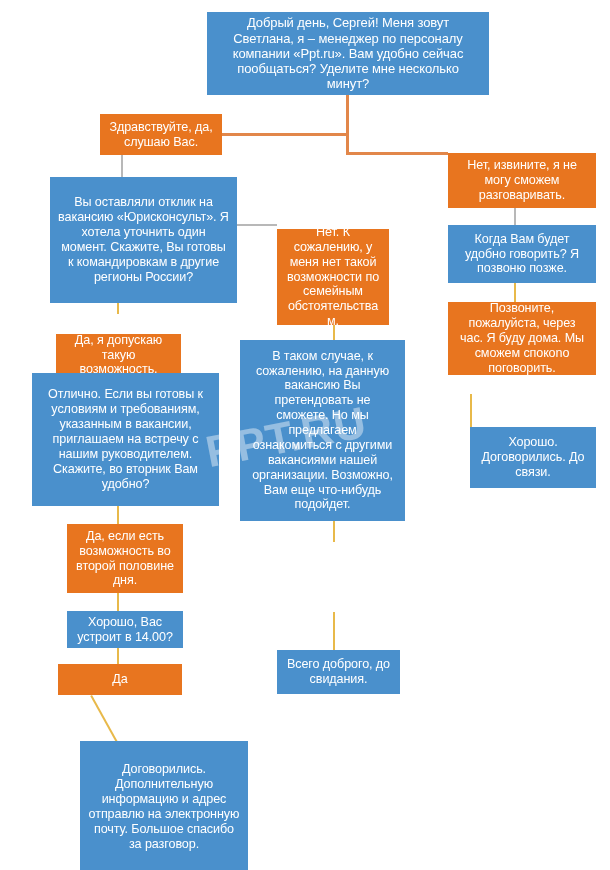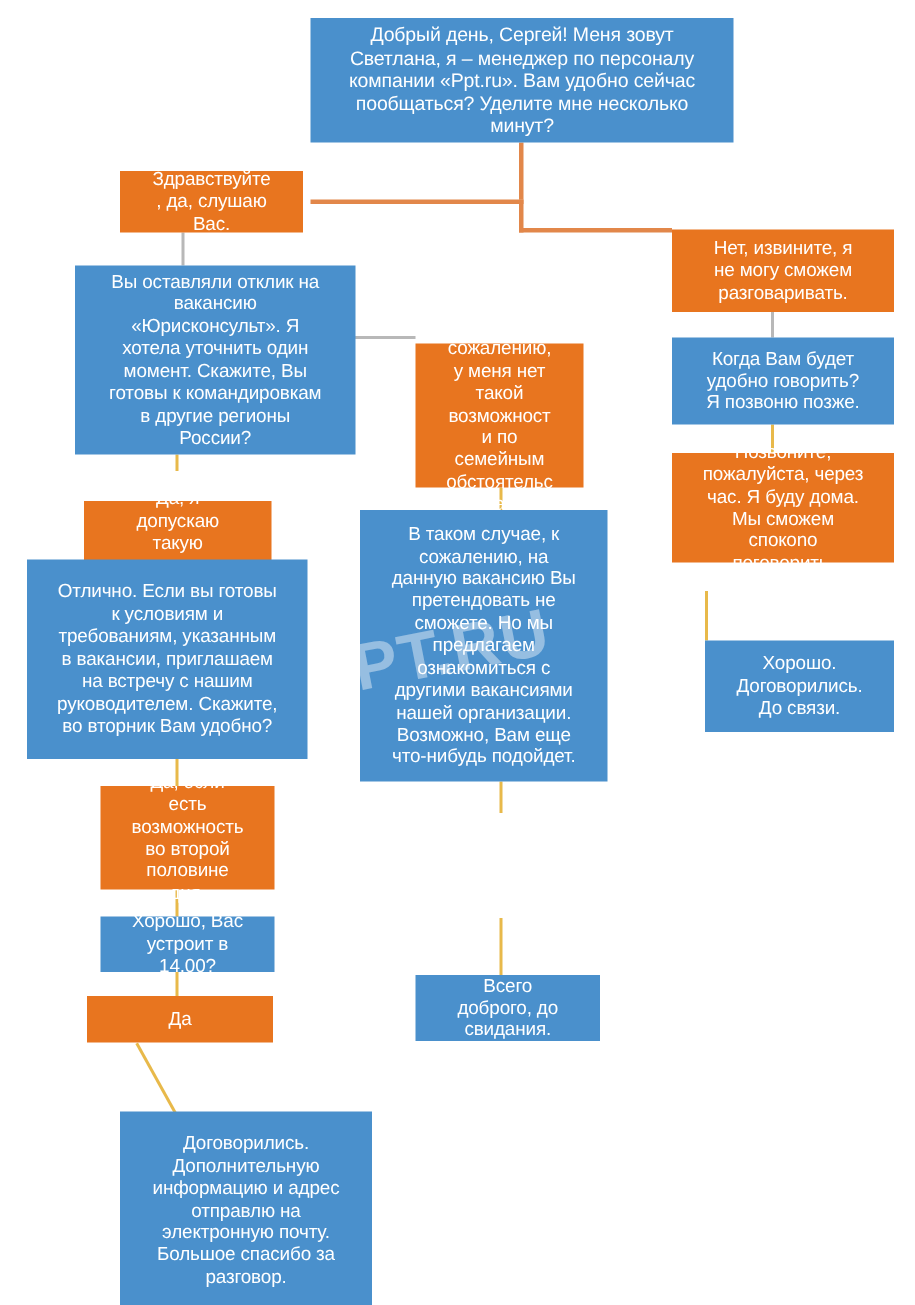--- a/index.html
+++ b/index.html
@@ -35,21 +35,21 @@
   
   .node {
     position: absolute;
     box-sizing: border-box;
     color: #ffffff;
     text-align: center;
     line-height: 1.18;
     display: flex;
     align-items: center;
     justify-content: center;
-    padding: 3px 20px;
+    padding: 3px 8px;
     letter-spacing: -0.1px;
     word-break: break-word;
   }
   .blue  { background: #4a90cc; }
   .orange{ background: #e8751f; }
 
   .fs13 { font-size: 13px; }
   .fs125 { font-size: 12.6px; }
 
   
@@ -102,35 +102,35 @@
   <div class="conn gold" style="left:333px; top:612px; width:2px; height:38px;"></div>
 
   <div class="conn gray" style="left:514px; top:208px; width:2px; height:17px;"></div>
 
   <div class="conn gold" style="left:514px; top:283px; width:2px; height:19px;"></div>
 
   <div class="conn gold" style="left:470px; top:394px; width:2px; height:33px;"></div>
 
   <div class="node blue fs13" style="left:207px; top:12px; width:282px; height:83px;">Добрый день, Сергей! Меня зовут Светлана, я – менеджер по персоналу компании «Ppt.ru». Вам удобно сейчас пообщаться? Уделите мне несколько минут?</div>
 
-  <div class="node orange fs125" style="left:80px; top:114px; width:122px; height:41px;">Здравствуйте, да, слушаю Вас.</div>
+  <div class="node orange fs125" style="left:100px; top:114px; width:122px; height:41px;">Здравствуйте, да, слушаю Вас.</div>
 
   <div class="node orange fs125" style="left:448px; top:153px; width:148px; height:55px;">Нет, извините, я не могу сможем разговаривать.</div>
 
   <div class="node blue fs125" style="left:26px; top:177px; width:187px; height:126px;margin-left:24px;">Вы оставляли отклик на вакансию «Юрисконсульт». Я хотела уточнить один момент. Скажите, Вы готовы к командировкам в другие регионы России?</div>
 
   <div class="node blue fs125" style="left:448px; top:225px; width:148px; height:58px;">Когда Вам будет удобно говорить? Я позвоню позже.</div>
 
   <div class="node orange fs125" style="left:277px; top:229px; width:112px; height:96px;">Нет. К сожалению, у меня нет такой возможности по семейным обстоятельствам.</div>
 
   <div class="node orange fs125" style="left:56px; top:314px; width:125px; height:42px;margin-top:20px;">Да, я допускаю такую возможность.</div>
 
   <div class="node orange fs125" style="left:448px; top:302px; width:148px; height:73px;">Позвоните, пожалуйста, через час. Я буду дома. Мы сможем спокono поговорить.</div>
 
-  <div class="node blue fs125" style="left:18px; top:373px; width:187px; height:133px;">Отлично. Если вы готовы к условиям и требованиям, указанным в вакансии, приглашаем на встречу с нашим руководителем. Скажите, во вторник Вам удобно?</div>
+  <div class="node blue fs125" style="left:32px; top:373px; width:187px; height:133px;">Отлично. Если вы готовы к условиям и требованиям, указанным в вакансии, приглашаем на встречу с нашим руководителем. Скажите, во вторник Вам удобно?</div>
 
   <div class="node blue fs125" style="left:240px; top:340px; width:165px; height:181px;">В таком случае, к сожалению, на данную вакансию Вы претендовать не сможете. Но мы предлагаем ознакомиться с другими вакансиями нашей организации. Возможно, Вам еще что-нибудь подойдет.</div>
 
   <div class="node blue fs125" style="left:470px; top:427px; width:126px; height:61px;">Хорошо. Договорились. До связи.</div>
 
   <div class="node orange fs125" style="left:67px; top:524px; width:116px; height:69px;">Да, если есть возможность во второй половине дня.</div>
 
 
   <div class="node blue fs125" style="left:67px; top:611px; width:116px; height:37px;">Хорошо, Вас устроит в 14.00?</div>
 

